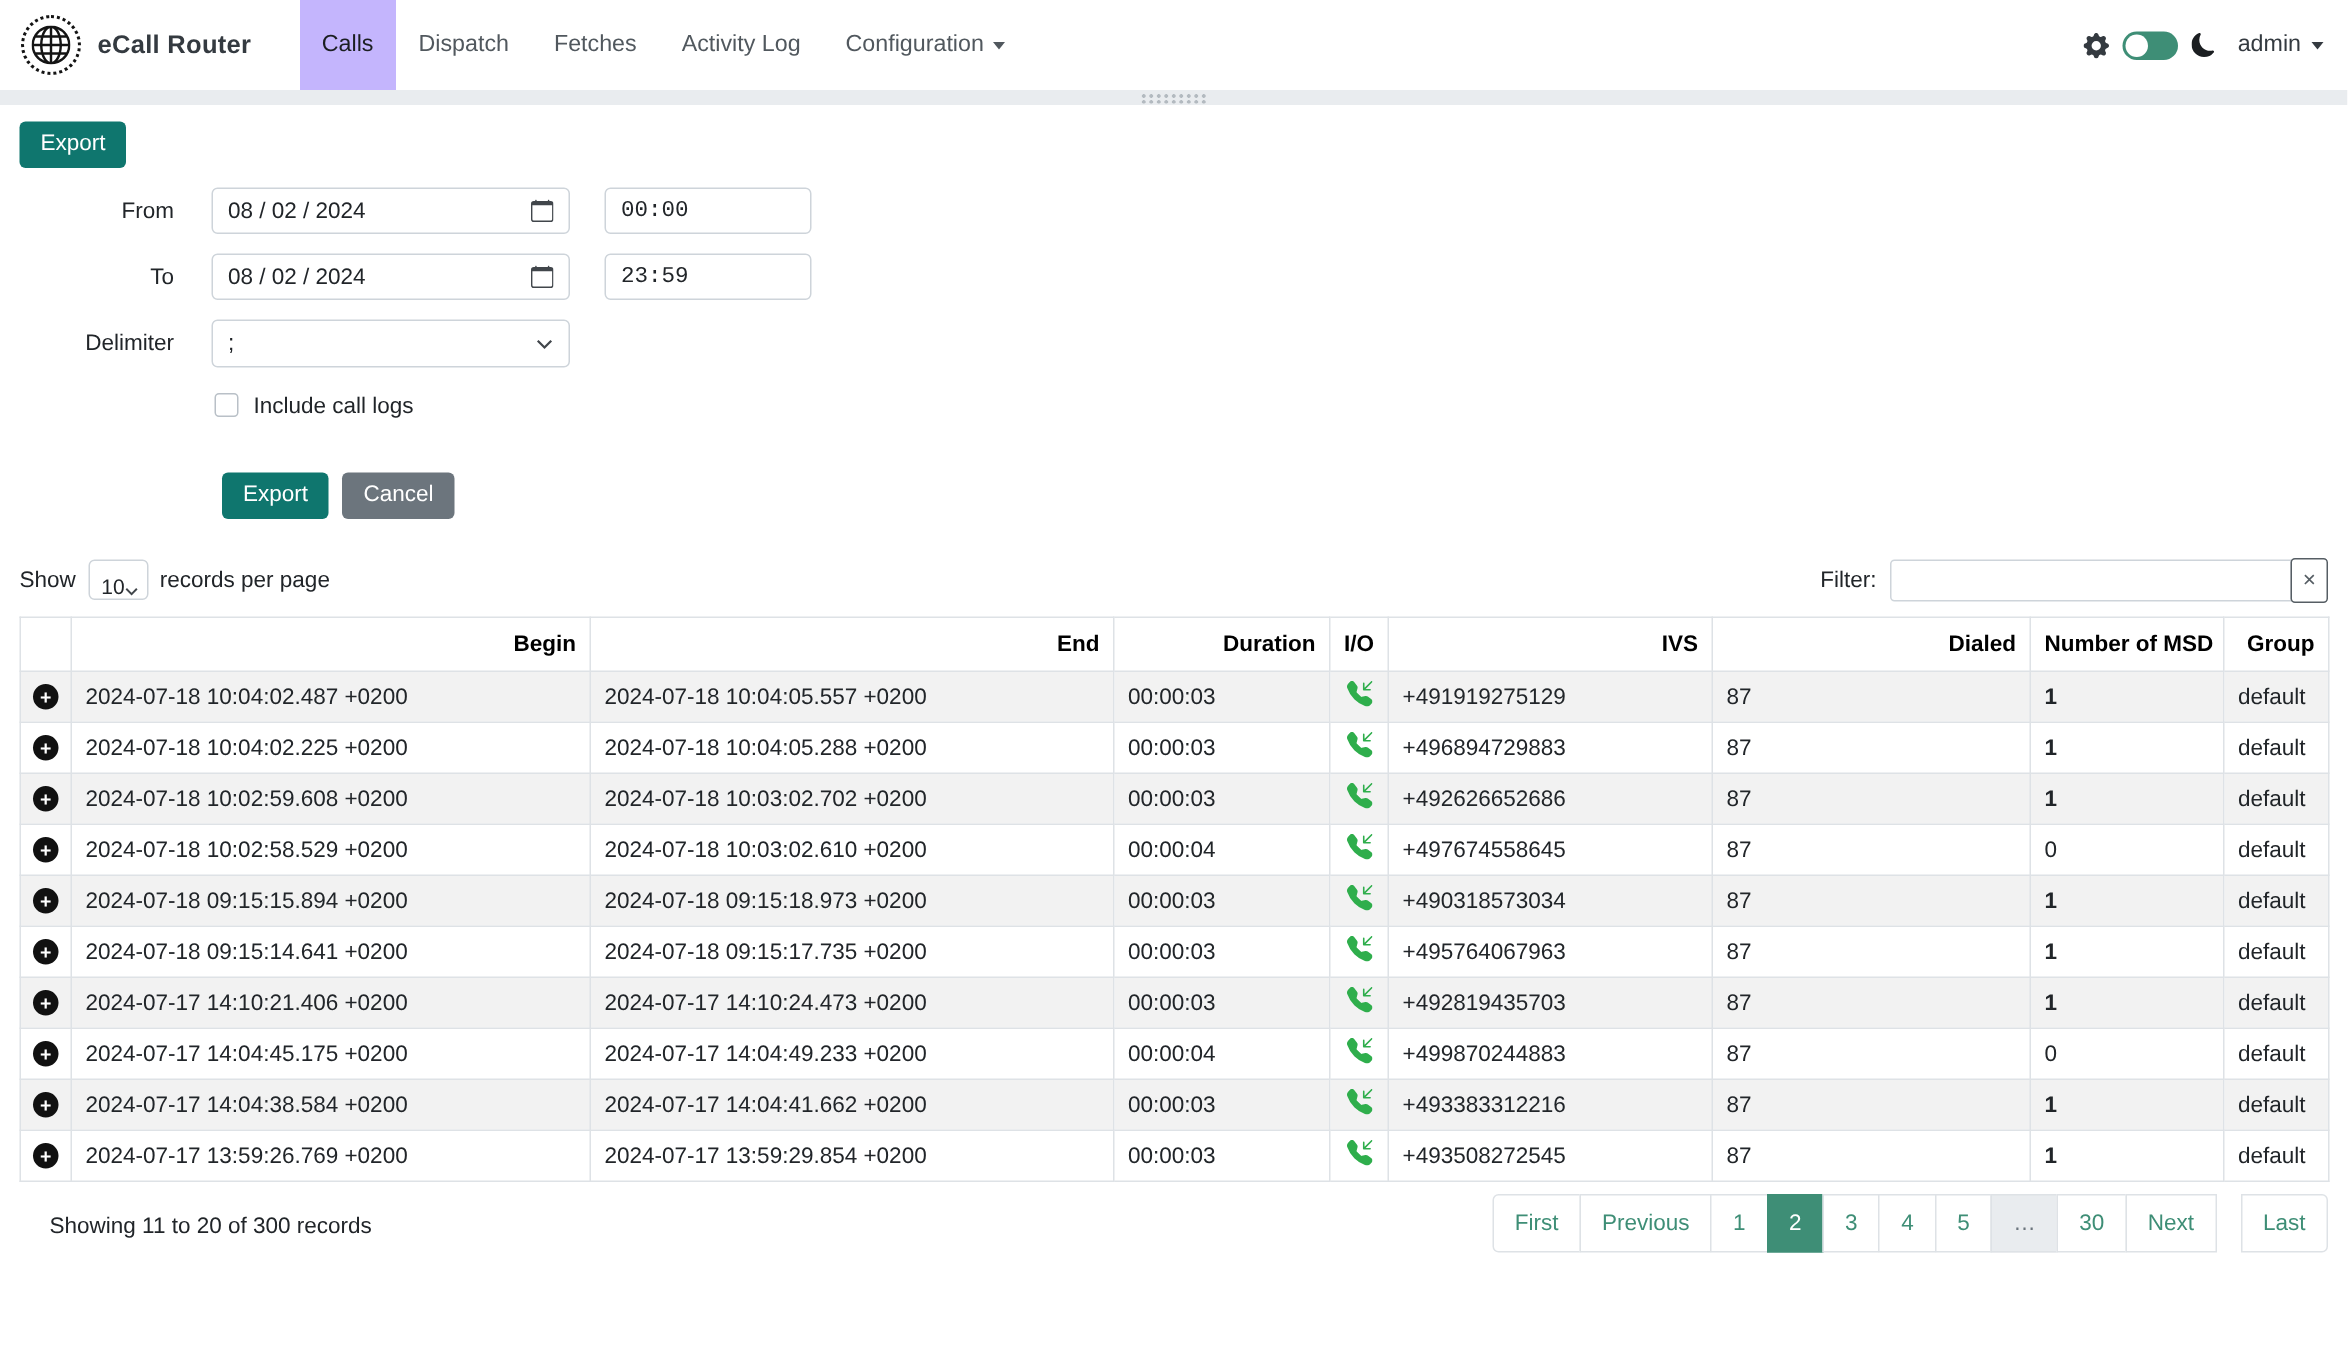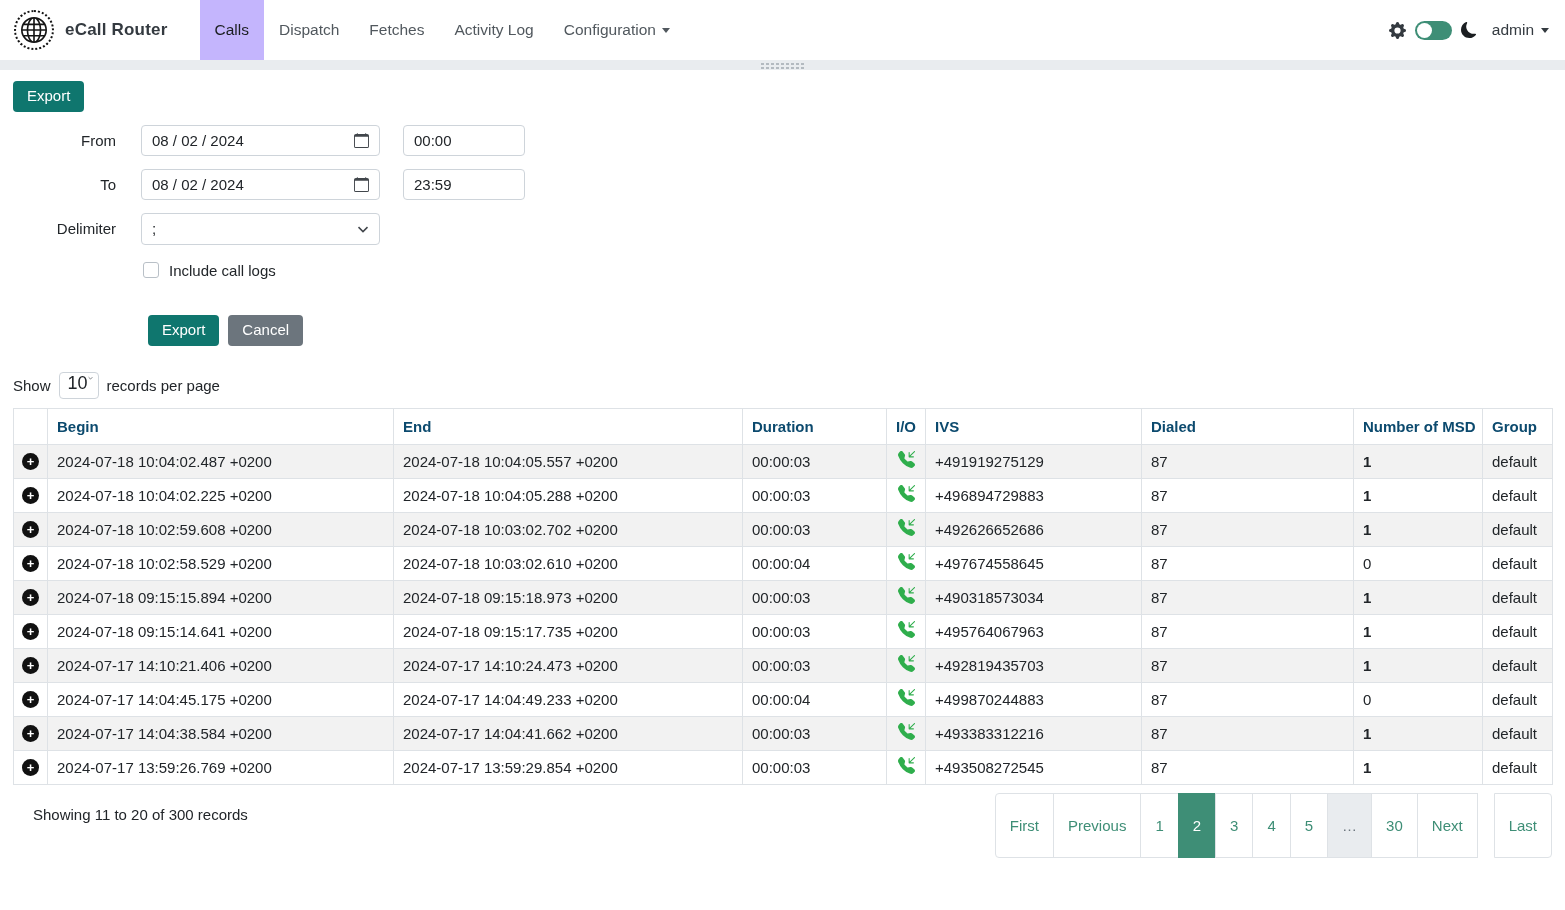--- a/index.html
+++ b/index.html
@@ -43,60 +43,60 @@
   .btn-green { background:#0f766e; color:#fff; }
   .btn-gray { background:#6c757d; color:#fff; }
 
   .export-top { margin-top:11px; }
 
   .form-row { display:flex; align-items:center; margin-top:13px; }
   .form-label { width:103px; text-align:right; margin-right:25px; color:#212529; }
   .field { border:1px solid #ced4da; border-radius:4px; height:31px; background:#fff;
     display:flex; align-items:center; padding:0 10px; font-size:15px; color:#212529; }
   .date-field { width:239px; justify-content:space-between; cursor:text; }
-  .time-field { width:122px; margin-left:23px; font-family:Liberation Sans, sans-serif; }
+  .time-field { width:138px; margin-left:23px; font-family:Liberation Mono, monospace; }
   input.field { outline:none; }
   .select-field { width:239px; height:32px; justify-content:space-between; cursor:pointer; }
 
   .checkbox-row { margin-top:17px; padding-left:130px; display:flex; align-items:center; gap:10px; }
   .checkbox { width:16px; height:16px; border:1px solid #b9c0c7; border-radius:3px; background:#fff; cursor:pointer; }
 
   .form-buttons { margin-top:36px; padding-left:135px; display:flex; gap:9px; }
 
   
   .table-controls { margin-top:26px; display:flex; align-items:center; }
   .show-select { width:40px; height:27px; margin:0 8px; border:1px solid #ced4da; border-radius:4px;
-    display:flex; align-items:flex-start; justify-content:space-between; padding:0 5px 0 8px;
-    font-size:18px; cursor:pointer; background:#fff; }
+    display:flex; align-items:flex-end; justify-content:space-between; padding:0 5px 0 8px;
+    font-size:14px; cursor:pointer; background:#fff; }
   .filter-group { margin-left:auto; display:flex; align-items:center; }
   .filter-label { margin-right:9px; }
   .filter-input { width:268px; height:28px; border:1px solid #ced4da; border-radius:3px 0 0 3px;
     padding:0 8px; font-size:14px; font-family:"Liberation Sans", sans-serif; outline:none; }
   .filter-clear { width:25px; height:30px; border:1px solid #565e64; border-radius:3px; background:#fff;
     color:#565e64; font-size:15px; line-height:1; cursor:pointer; margin-left:-1px; }
 
   
   table.calls { margin-top:9px; border-collapse:collapse; table-layout:fixed; width:1539px; }
   .calls th, .calls td { border:1px solid #dee2e6; padding:8px 9px; text-align:left;
     font-size:15px; vertical-align:middle; overflow:hidden; white-space:nowrap; }
-  .calls th { font-weight:bold; color:#0c4a6e; padding:9px; }
+  .calls th { font-weight:bold; color:#000000; padding:9px;text-align:right; }
   .calls tbody tr:nth-child(odd)  { background:#f2f2f2; }
   .calls tbody tr:nth-child(even) { background:#fff; }
   .td-expand { text-align:center !important; padding:4px !important; }
   .expand-btn { width:17px; height:17px; border-radius:50%; background:#111; color:#fff; border:none;
     font-weight:bold; font-size:13px; line-height:15px; padding:0; cursor:pointer;
     display:inline-block; text-align:center; }
   .td-io { text-align:center !important; padding:4px !important; }
   .bold { font-weight:bold; }
 
   
   .table-footer { display:flex; align-items:flex-start; margin-top:8px; }
   .footer-summary { padding-top:13px; font-size:15px; color:#212529;margin-left:20px; }
   .pagination { margin-left:auto; display:flex; }
-  .page-btn { border:1px solid #dee2e6; background:#fff; color:#3e8e76; padding:22px 14px;
+  .page-btn { border:1px solid #dee2e6; background:#fff; color:#3e8e76; padding:9px 14px;
     font-size:15px; font-family:"Liberation Sans", sans-serif; margin-left:-1px; cursor:pointer; line-height:1.3; }
   .page-btn:first-child { border-radius:4px 0 0 4px; margin-left:0; }
   .page-btn:last-child { border-radius:0 4px 4px 0;margin-left:16px; }
   .page-btn.active { background:#3e8e76; border-color:#3e8e76; color:#fff; }
   .page-btn.ellipsis { background:#e9ecef; color:#6c757d; cursor:default; }
 </style>
 </head>
 <body>
 
 <div class="navbar">
@@ -201,20 +201,25 @@
   
   <div class="table-controls">
     <span>Show</span>
     <div class="show-select">
       <span>10</span>
       <svg width="10" height="10" viewBox="0 0 16 16" fill="none" stroke="#41464b" stroke-width="2.2">
           <path d="M2 5.5l6 6 6-6"></path>
         </svg>
     </div>
     <span>records per page</span>
+    <div class="filter-group">
+      <span class="filter-label">Filter:</span>
+      <input class="filter-input" value="" style="">
+      <button class="filter-clear">×</button>
+    </div>
   </div>
 
   
   <table class="calls">
     <colgroup>
       <col style="width:34px">
         <col style="width:346px">
         <col style="width:349px">
         <col style="width:144px">
       <col style="width:39px">

